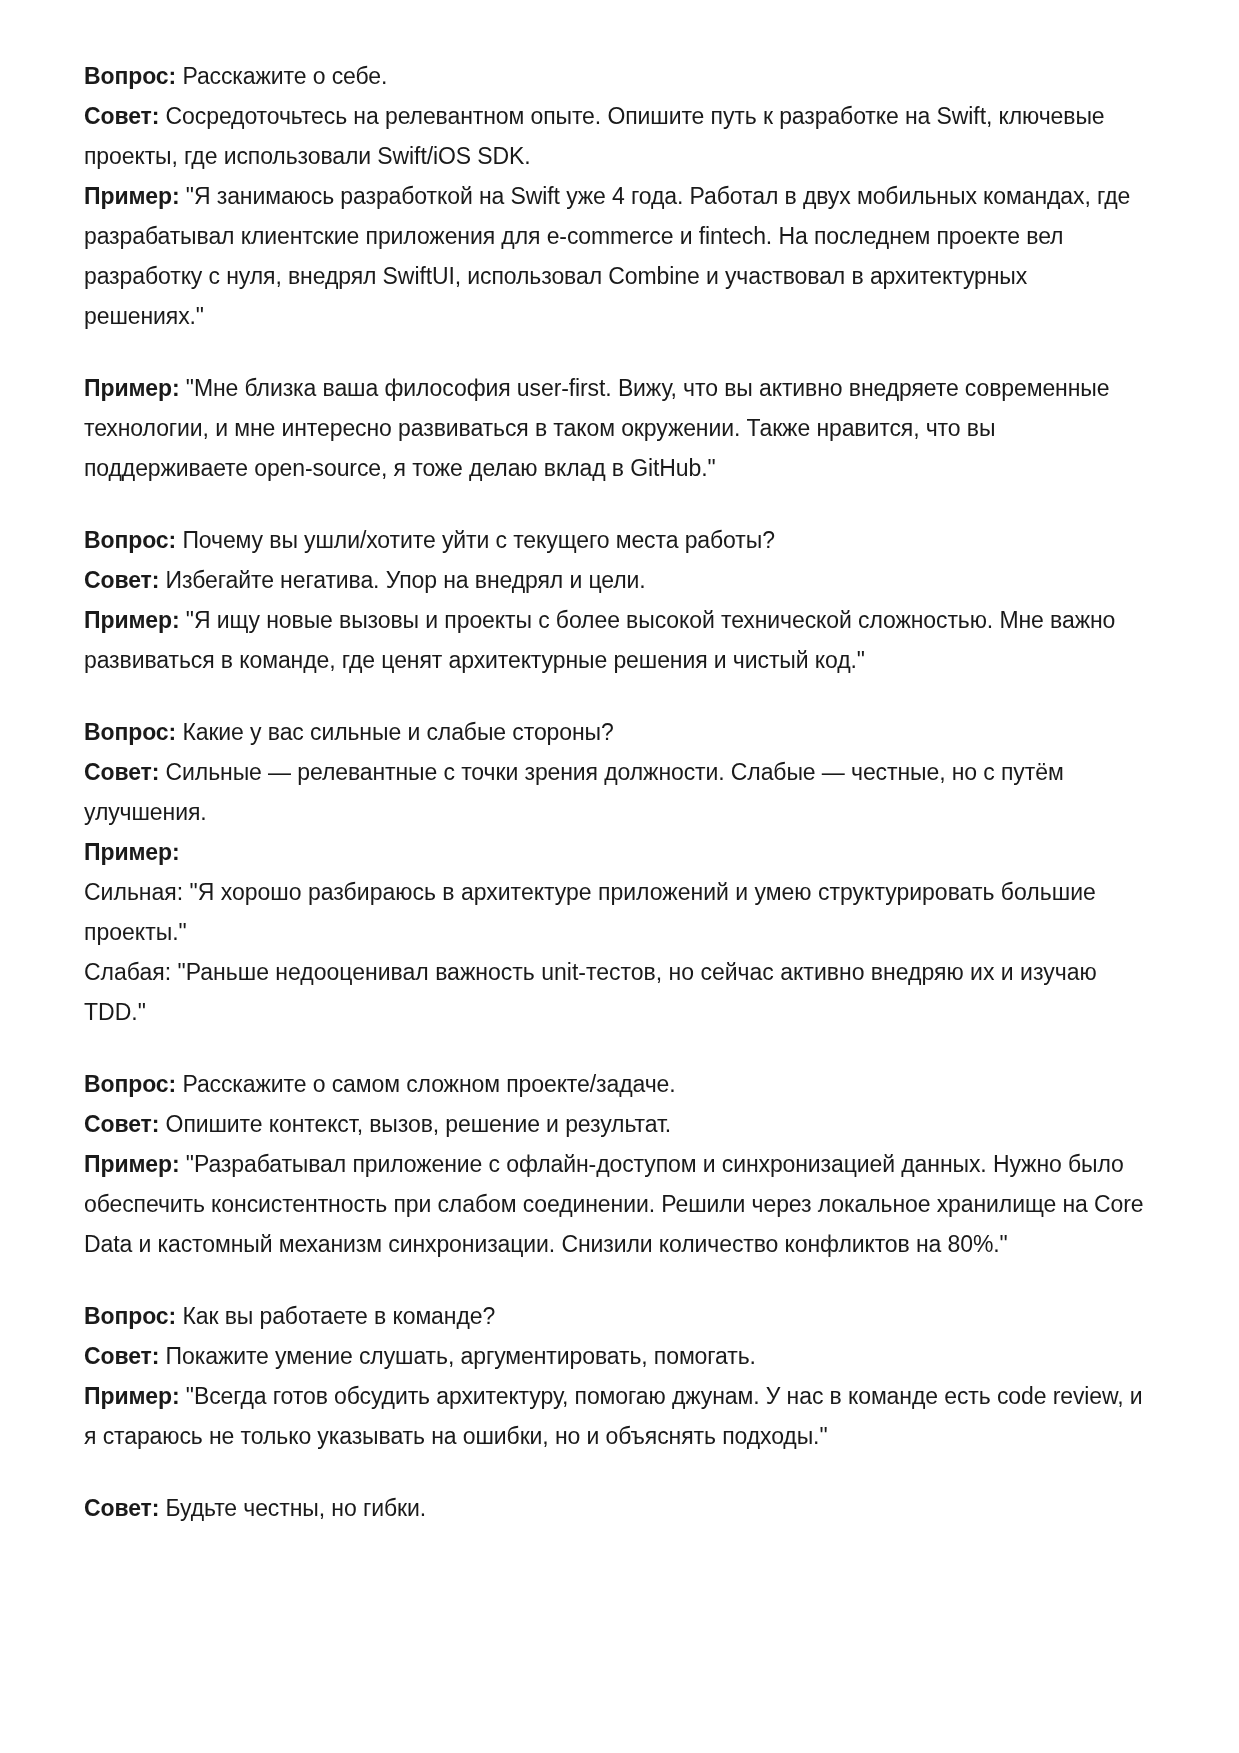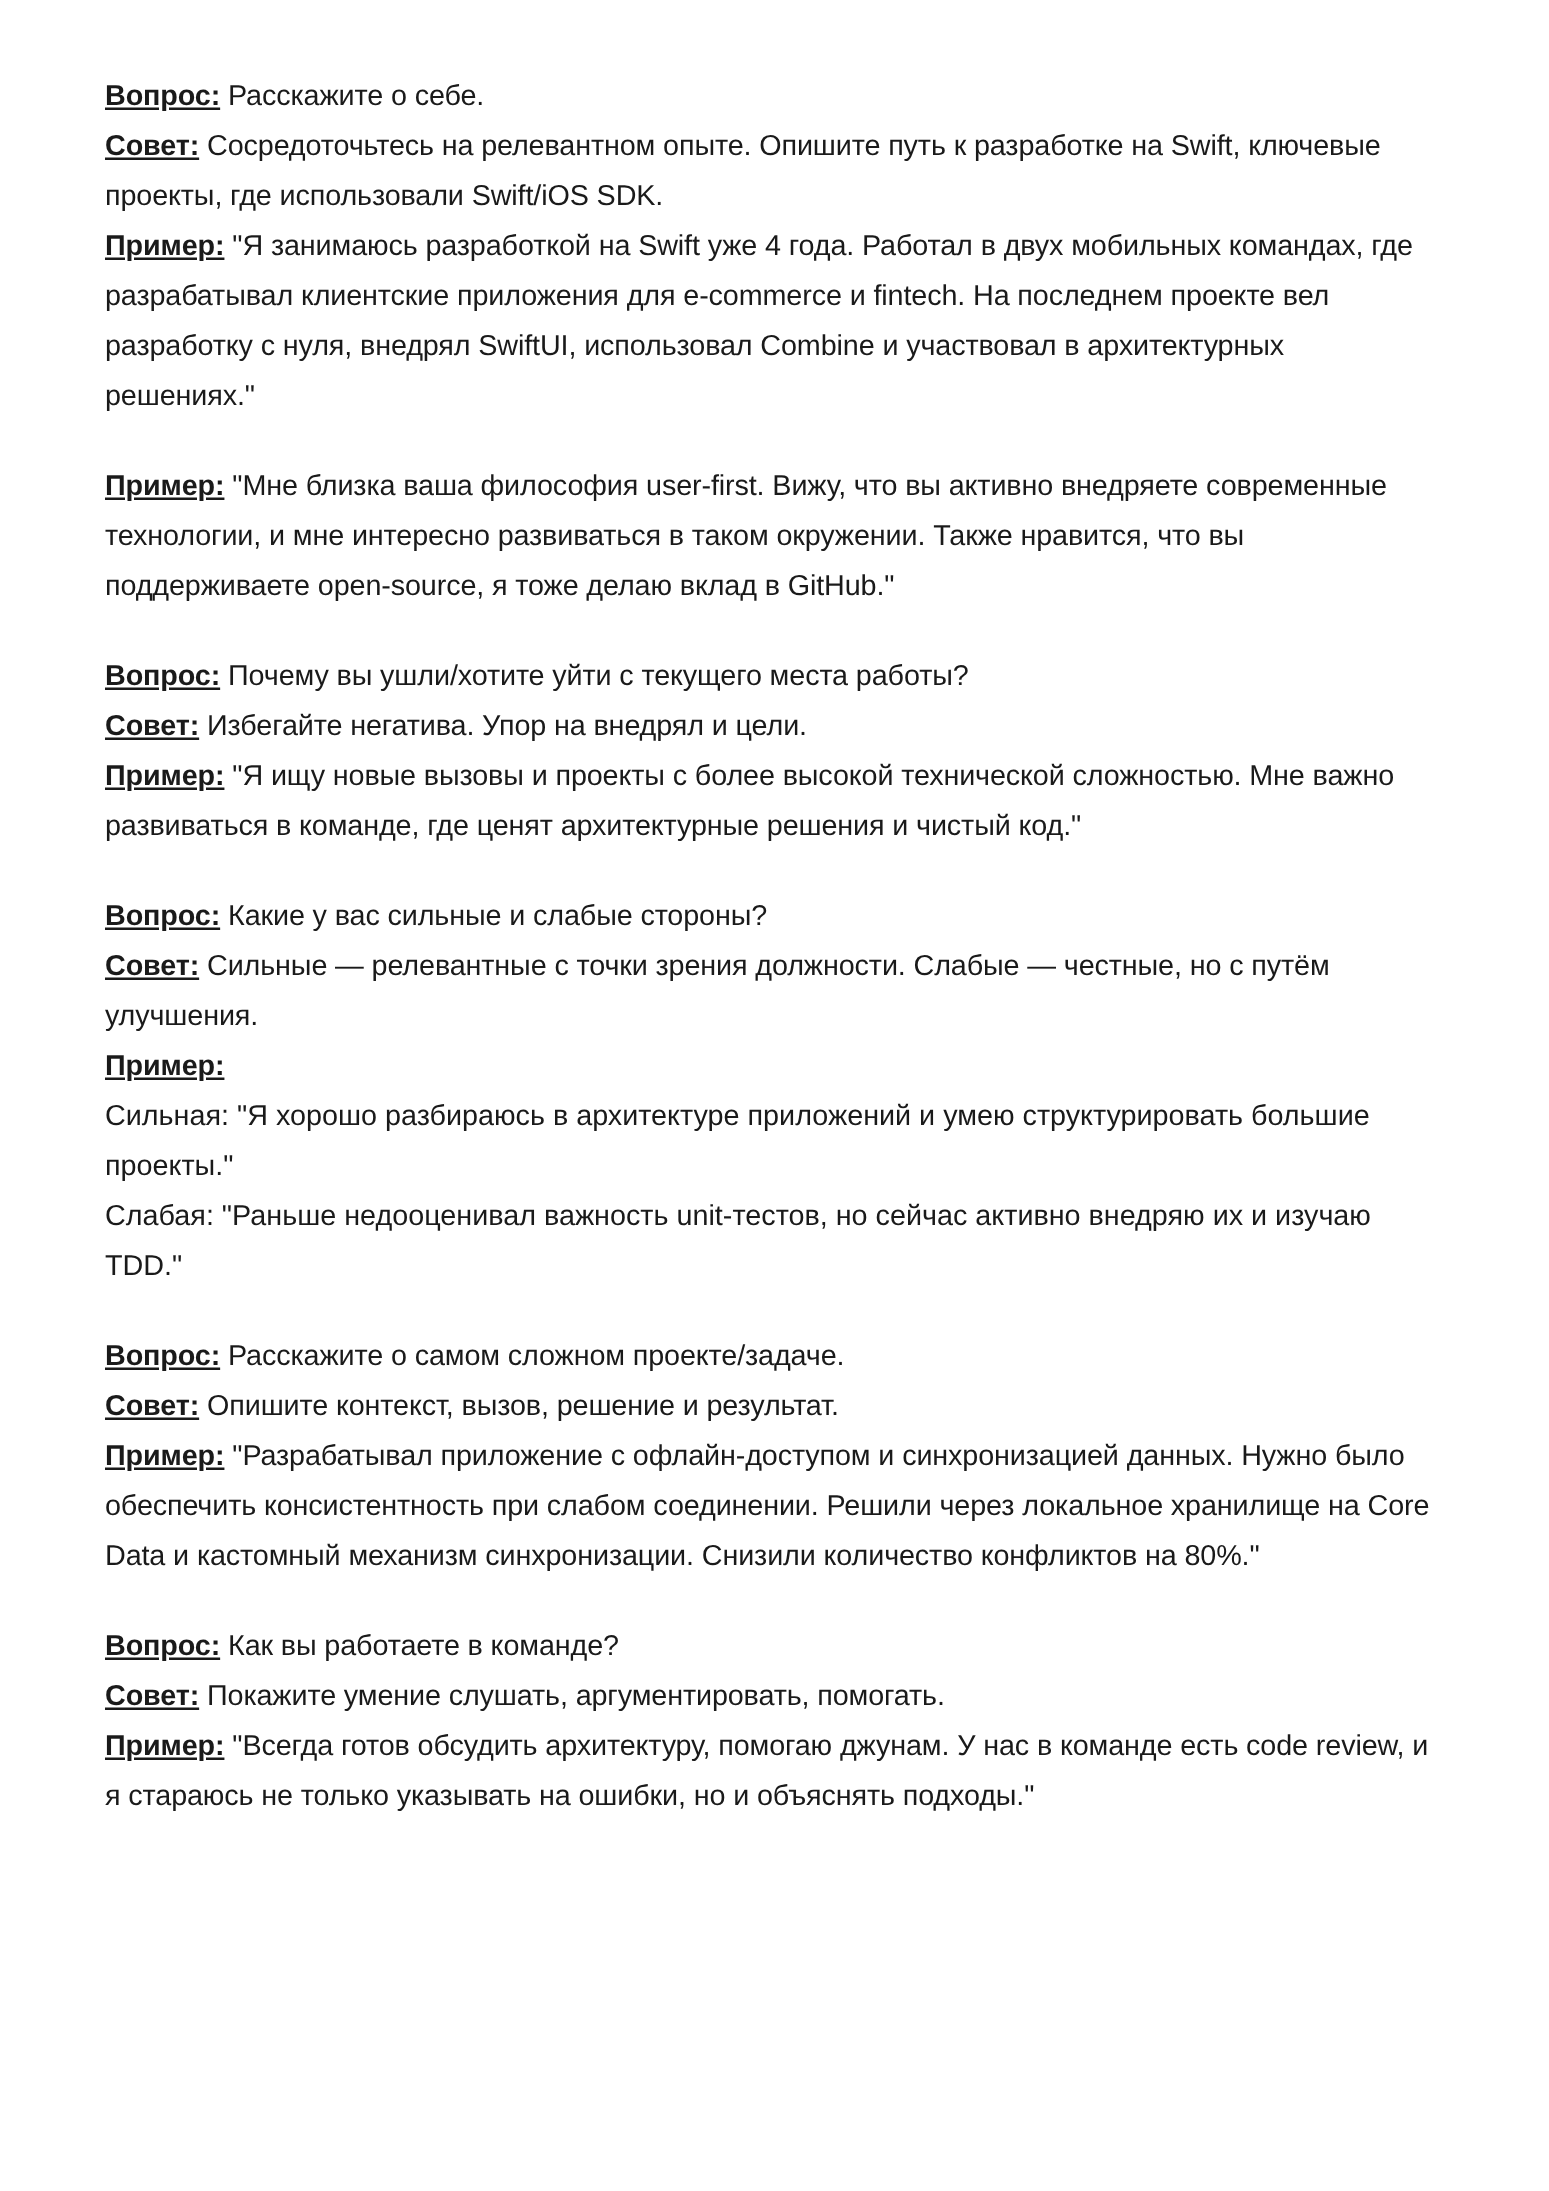--- a/index.html
+++ b/index.html
@@ -24,21 +24,20 @@
       margin: 0 0 32px 0;
     }
     .line {
       font-size: 23px;
       line-height: 40px;
       margin: 0;
       letter-spacing: -0.1px;
     }
     .label {
       font-weight: bold;
-      text-decoration: underline;
     }
     .example-sub {
       font-size: 23px;
       line-height: 40px;
       margin: 0;
     }
   </style>
 </head>
 <body>
 
@@ -74,15 +73,16 @@
     <p class="line"><span class="label">Пример:</span> <span>"Разрабатывал приложение с офлайн-доступом и синхронизацией данных. Нужно было обеспечить консистентность при слабом соединении. Решили через локальное хранилище на Core Data и кастомный механизм синхронизации. Снизили количество конфликтов на 80%."</span></p>
   </div>
 
   <div class="qa-block">
     <p class="line"><span class="label">Вопрос:</span> <span>Как вы работаете в команде?</span></p>
     <p class="line"><span class="label">Совет:</span> <span>Покажите умение слушать, аргументировать, помогать.</span></p>
     <p class="line"><span class="label">Пример:</span> <span>"Всегда готов обсудить архитектуру, помогаю джунам. У нас в команде есть code review, и я стараюсь не только указывать на ошибки, но и объяснять подходы."</span></p>
   </div>
 
   <div class="qa-block">
+    <p class="line"><span class="label">Совет:</span> <span>Будьте честны, но гибки.</span></p>
   </div>
 
 </div>
 
 </body></html>

